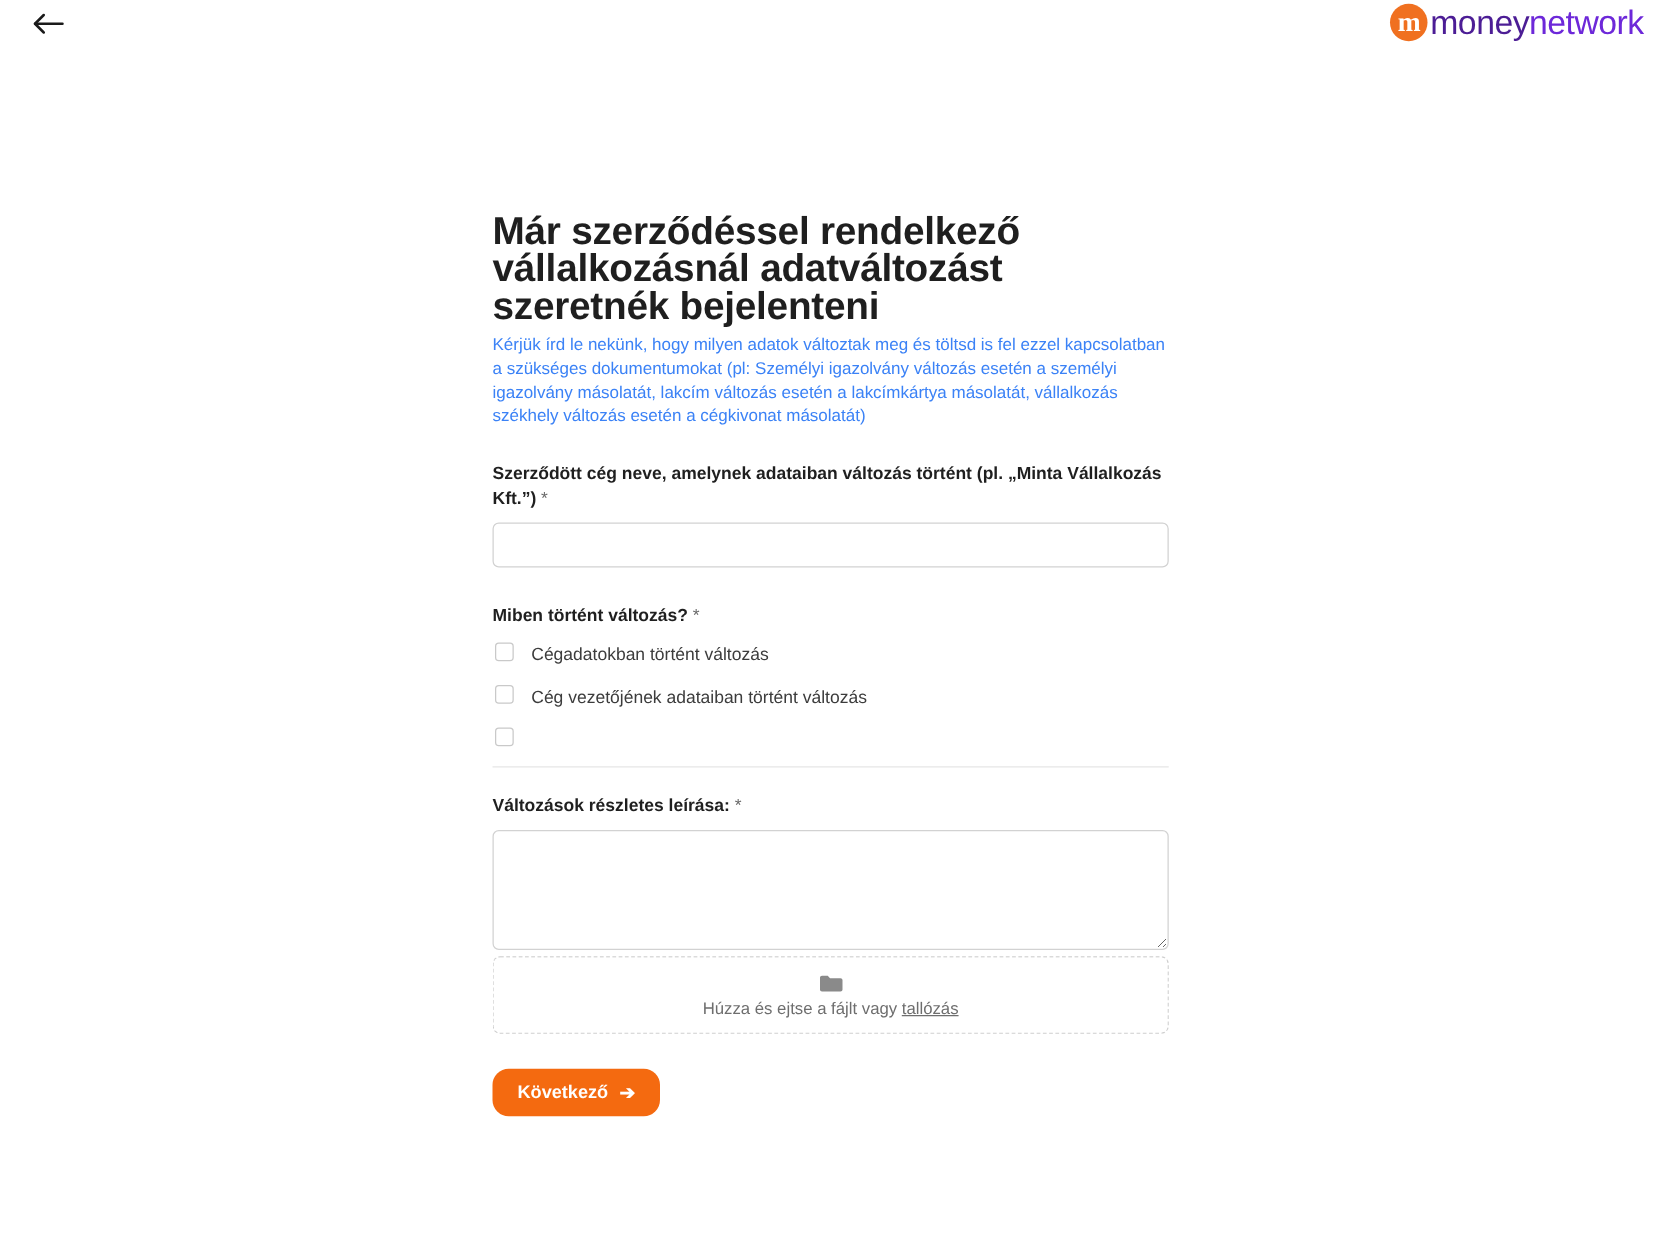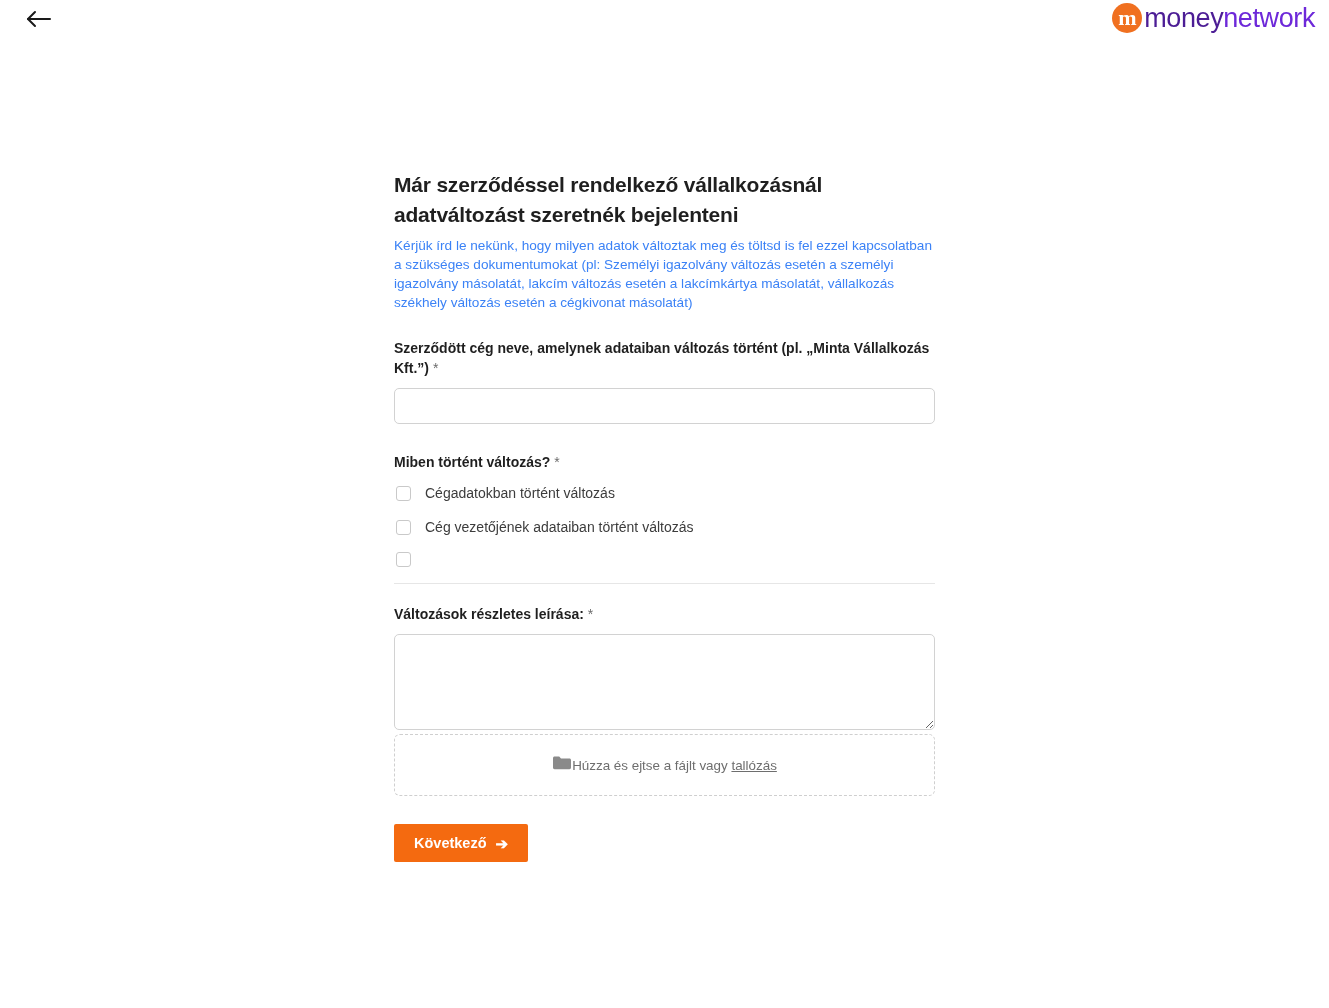--- a/index.html
+++ b/index.html
@@ -66,21 +66,21 @@
     width: 100%;
   }
   .form-wrap {
     position: absolute;
     left: 394px;
     top: 124px;
     width: 541px;
   }
 
   h1.form-title {
-    font-size: 21px;
+    font-size: 31px;
     line-height: 30px;
     font-weight: 700;
     margin: 0 0 6px 0;
     color: #1f1f1f;
     letter-spacing: -0.2px;
   }
   p.form-desc {
     font-size: 13.6px;
     line-height: 19px;
     margin: 0 0 26px 0;
@@ -106,21 +106,21 @@
     font-family: "Liberation Sans", sans-serif;
     color: #222;
     outline: none;
     background: #fff;
   }
 
   .spacer-28 { height: 28px; }
 
   .checkbox-row {
     display: flex;
-    align-items: center;
+    align-items: flex-start;
     margin: 12px 0 16px 0;
     cursor: pointer;
   }
   .checkbox-row:first-of-type { margin-top: 4px; }
   .cbox {
     width: 15px;
     height: 15px;
     border: 1.5px solid #c9c9c9;
     border-radius: 3px;
     background: #fff;
@@ -161,21 +161,21 @@
     color: #1f1f1f;
     margin: 26px 0 12px 0;
   }
 
   .dropzone {
     width: 100%;
     height: 62px;
     border: 1.5px dashed #cfcfcf;
     border-radius: 6px;
     display: flex;
-    flex-direction: row;
+    flex-direction: column;
     align-items: center;
     justify-content: center;
     cursor: pointer;
     background: #fff;
   }
   .folder-icon {
     margin-bottom: 4px;
     line-height: 0;
   }
   .dz-text {
@@ -188,21 +188,21 @@
     cursor: pointer;
   }
 
   .next-btn {
     margin-top: 28px;
     height: 38px;
     padding: 0 20px;
     background: #f46a10;
     color: #ffffff;
     border: none;
-    border-radius: 2px;
+    border-radius: 13px;
     font-size: 14.5px;
     font-weight: 700;
     font-family: "Liberation Sans", sans-serif;
     display: inline-flex;
     align-items: center;
     gap: 9px;
     cursor: pointer;
   }
   .next-btn .arr { font-size: 15px; line-height: 1; }
 </style>

